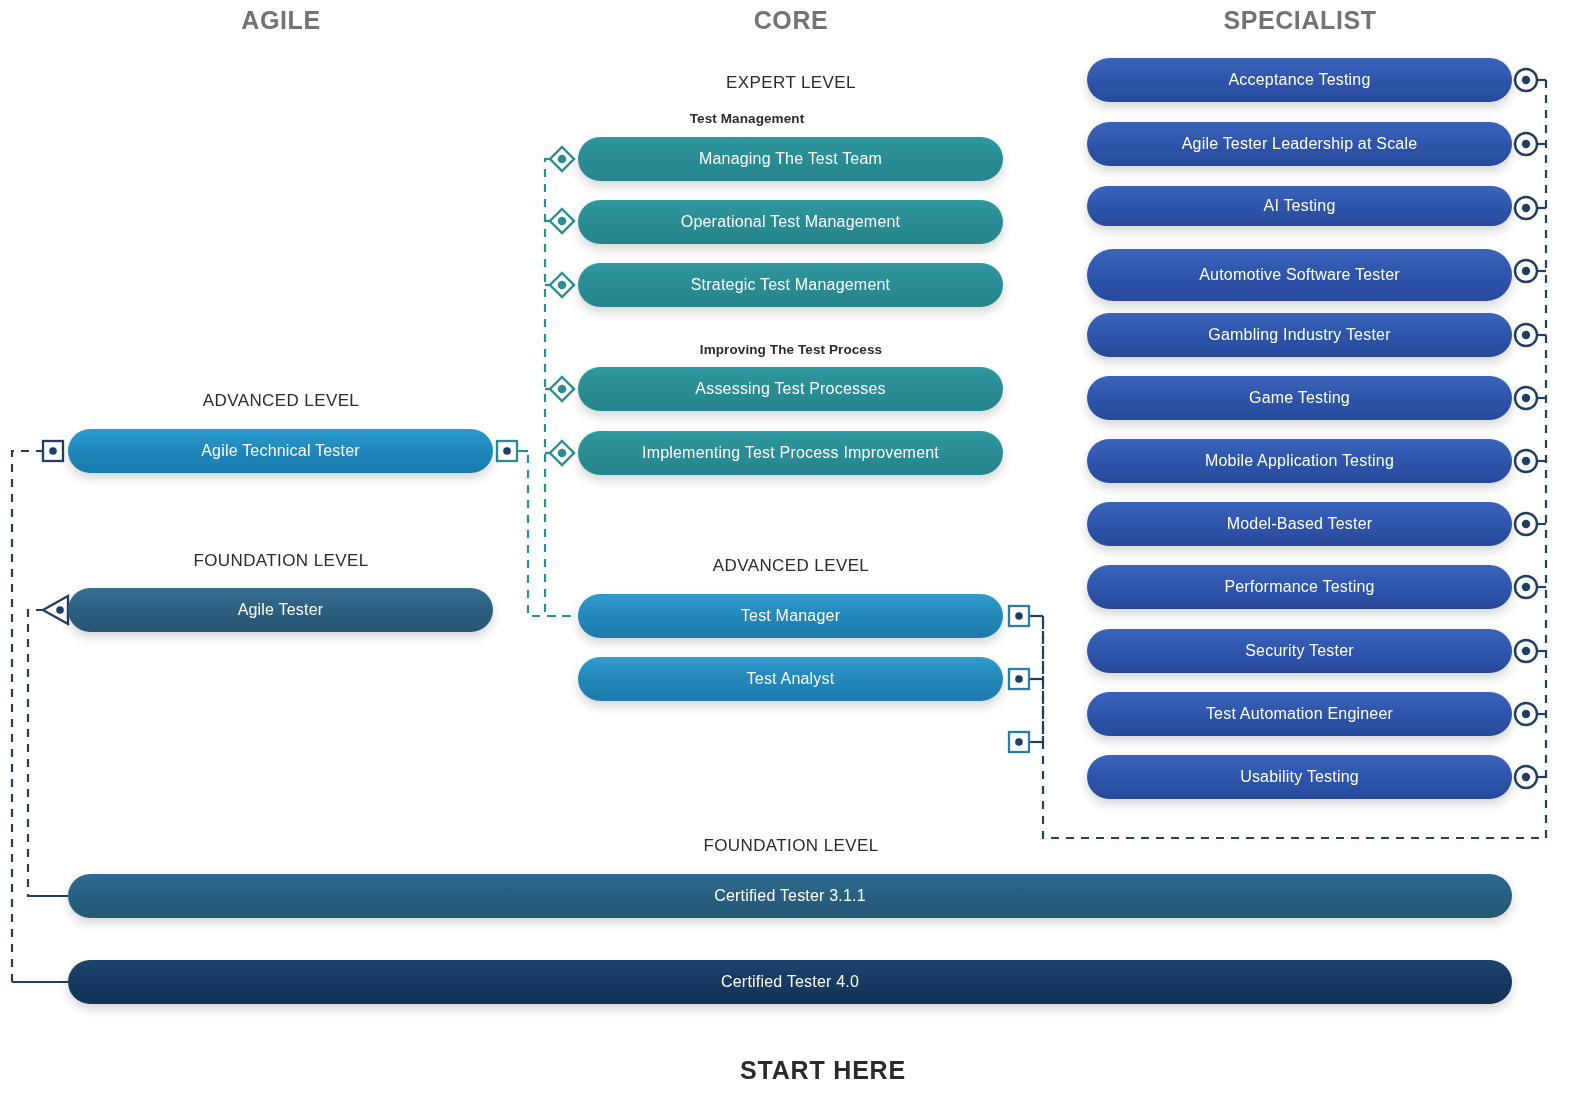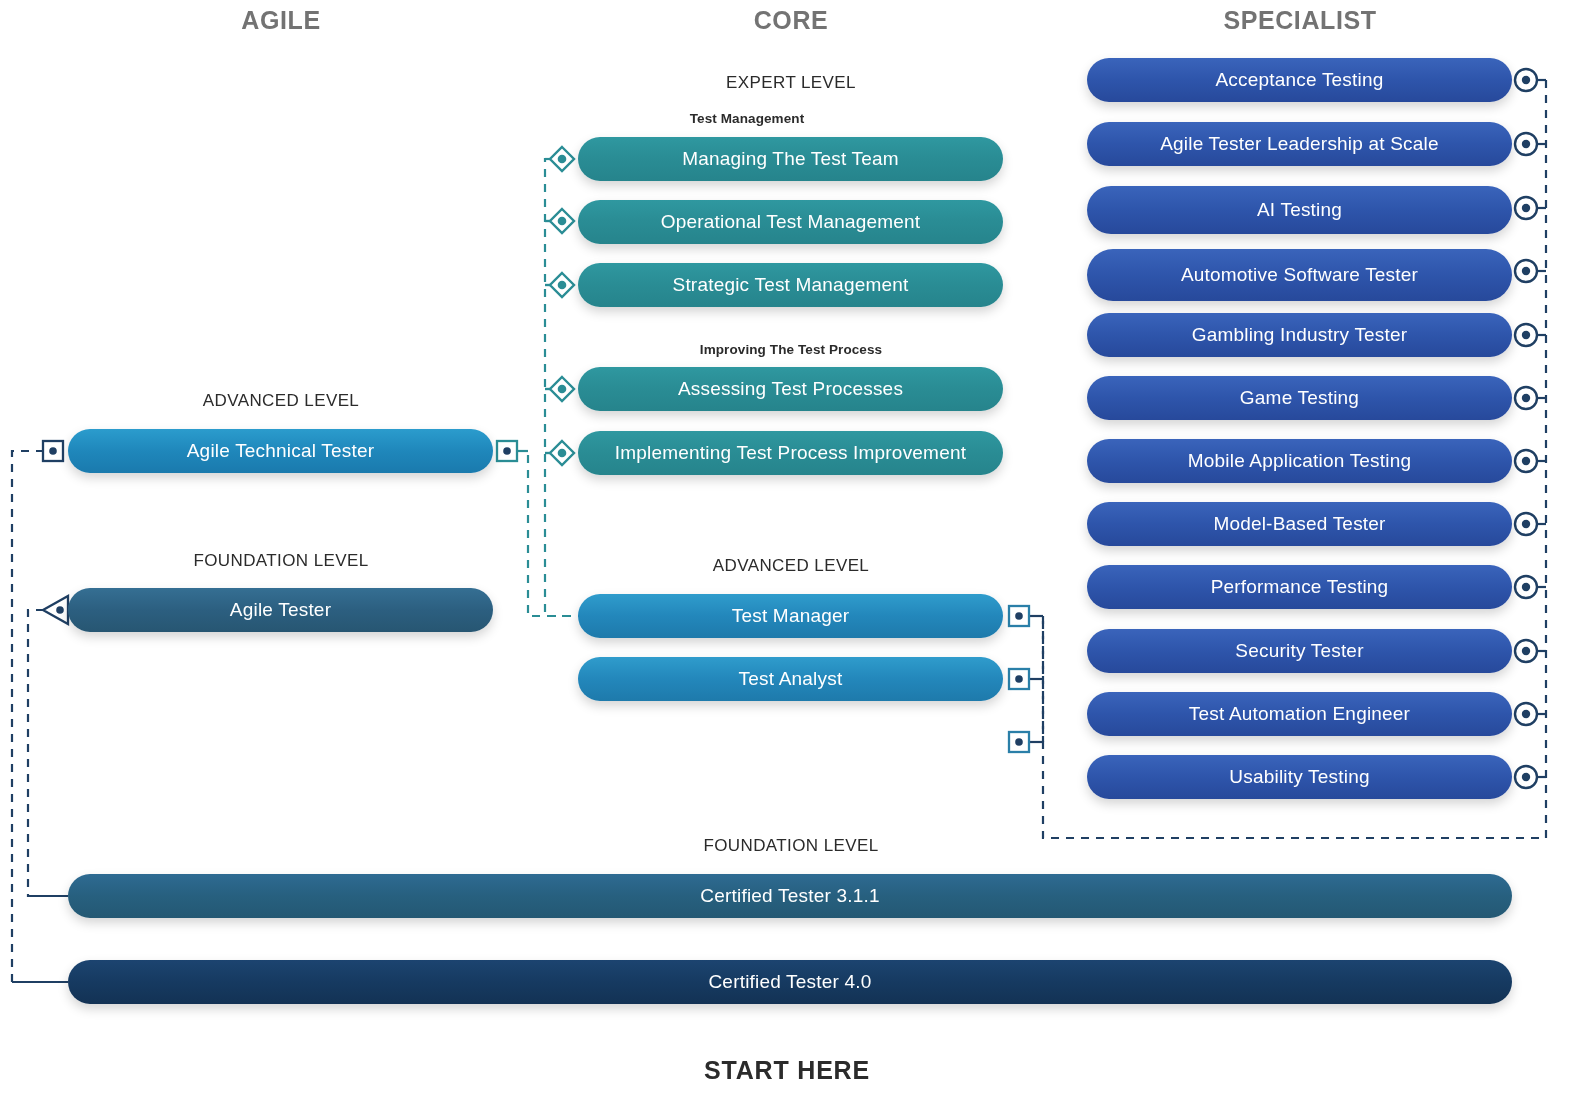--- a/index.html
+++ b/index.html
@@ -44,21 +44,21 @@
     transform: translateX(-50%);
     z-index: 3;
   }
 
   
   .pill {
     position: absolute;
     display: flex; align-items: center; justify-content: center;
     border-radius: 40px;
     color: #ffffff;
-    font-size: 19px;
+    font-size: 16px;
     letter-spacing: .2px;
     text-align: right;
     white-space: nowrap;
     box-shadow: 0 5px 11px rgba(0,0,0,.17);
     z-index: 2;
   }
   .pill.teal   { background: linear-gradient(180deg,#2f98a0 0%,#2a8d95 45%,#26848c 100%); }
   .pill.spec   { background: linear-gradient(180deg,#3a64bb 0%,#2e55ab 50%,#27499b 100%); }
   .pill.att    { background: linear-gradient(180deg,#2b9ccd 0%,#1f87bb 50%,#1a7aad 100%); }
   .pill.at     { background: linear-gradient(180deg,#356f93 0%,#2c5f80 50%,#275672 100%); }
@@ -282,21 +282,21 @@
   <div class="pill adv" style="left:578px; top:657px; width:425px; height:44px;">
     <span>Test Analyst</span>
   </div>
 
   <div class="pill spec" style="left:1087px; top:58px; width:425px; height:44px;">
     <span>Acceptance Testing</span>
   </div>
   <div class="pill spec" style="left:1087px; top:122px; width:425px; height:44px;">
     <span>Agile Tester Leadership at Scale</span>
   </div>
-  <div class="pill spec" style="left:1087px; top:186px; width:425px; height:48px;">
+  <div class="pill spec" style="left:1087px; top:186px; width:425px; height:40px;">
     <span>AI Testing</span>
   </div>
   <div class="pill spec" style="left:1087px; top:249px; width:425px; height:52px;">
     <span>Automotive Software Tester</span>
   </div>
   <div class="pill spec" style="left:1087px; top:313px; width:425px; height:44px;">
     <span>Gambling Industry Tester</span>
   </div>
   <div class="pill spec" style="left:1087px; top:376px; width:425px; height:44px;">
     <span>Game Testing</span>
@@ -322,15 +322,15 @@
 
   <div class="level-label" style="left:791px; top:836px;">FOUNDATION LEVEL</div>
 
   <div class="pill ct311" style="left:68px; top:874px; width:1444px; height:44px;">
     <span>Certified Tester 3.1.1</span>
   </div>
   <div class="pill ct40" style="left:68px; top:960px; width:1444px; height:44px;">
     <span>Certified Tester 4.0</span>
   </div>
 
-  <div class="start-here" style="left:787px; top:1056px;text-align:right;">START HERE</div>
+  <div class="start-here" style="left:823px; top:1056px;text-align:right;">START HERE</div>
 
 </div>
 
 </body></html>

